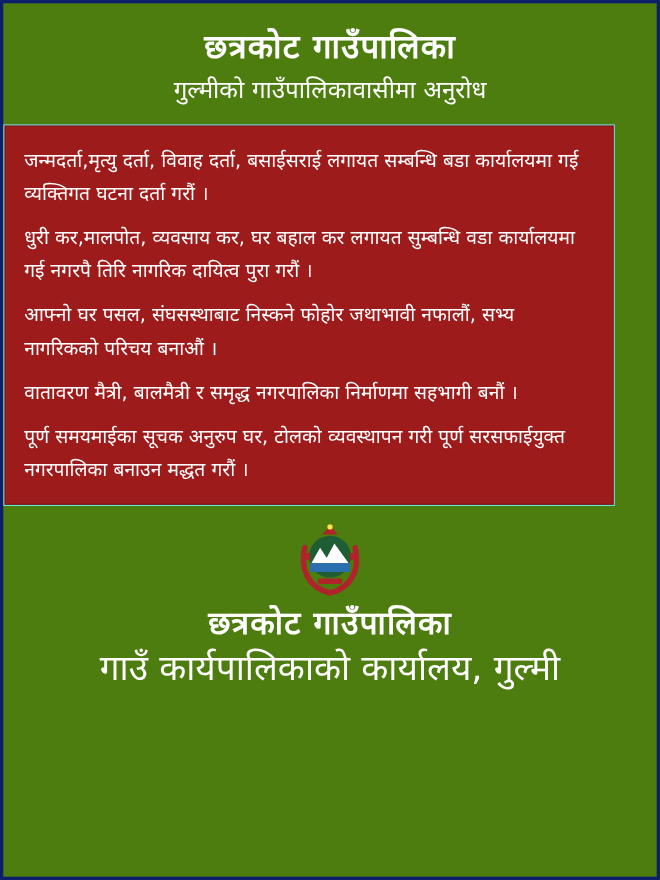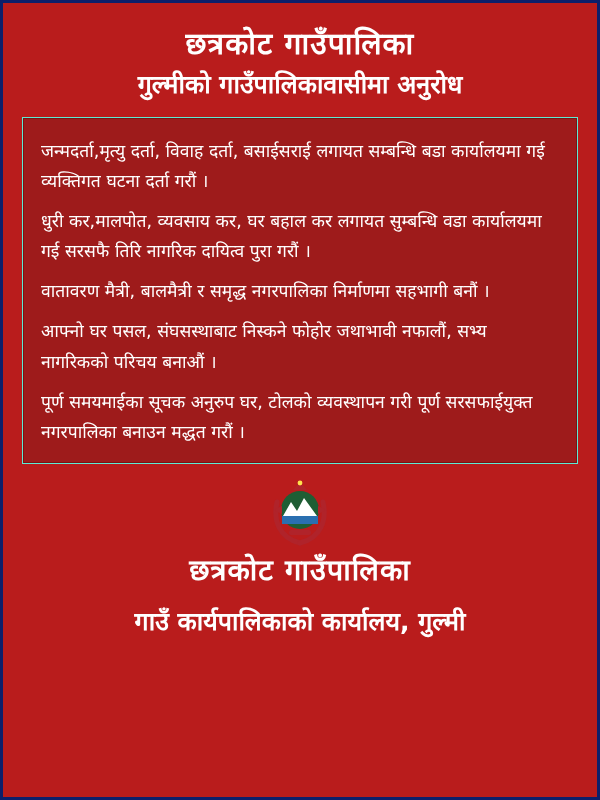--- a/index.html
+++ b/index.html
@@ -11,42 +11,41 @@
     height: 800px;
     background: #15309a;
     font-family: "DejaVu Sans", sans-serif;
     overflow: hidden;
   }
   .poster {
     position: relative;
     width: 600px;
     height: 800px;
     box-sizing: border-box;
-    background: #b91c1c;
+    background: #4d7c0f;
     border: 3px solid #0d1f6b;
     display: flex;
     flex-direction: column;
-    align-items: center;
   }
   .header {
     width: 100%;
     text-align: center;
     padding-top: 22px;
   }
   .header-title {
     color: #ffffff;
     font-size: 30px;
     font-weight: bold;
     letter-spacing: 1px;
     line-height: 1.25;
   }
   .header-subtitle {
     color: #ffffff;
-    font-size: 25px;
-    font-weight: bold;
+    font-size: 22px;
+    font-weight: normal;
     line-height: 1.3;
     margin-top: 6px;
   }
   .body-panel {
     margin-top: 16px;
     width: 556px;
     background: #9e1b1b;
     border: 1px solid #5eead4;
     box-sizing: border-box;
     padding: 18px 18px 16px 18px;
@@ -81,41 +80,41 @@
   }
   .footer-title {
     color: #ffffff;
     font-size: 29px;
     font-weight: bold;
     line-height: 1.3;
     letter-spacing: 1px;
   }
   .footer-subtitle {
     color: #ffffff;
-    font-size: 25px;
-    font-weight: bold;
+    font-size: 32px;
+    font-weight: normal;
     line-height: 1.3;
-    margin-top: 16px;
+    margin-top: 1px;
   }
 </style>
 </head>
 <body>
 
 <div class="poster">
 
   <div class="header">
     <div class="header-title">छत्रकोट गाउँपालिका</div>
     <div class="header-subtitle">गुल्मीको गाउँपालिकावासीमा अनुरोध</div>
   </div>
 
   <div class="body-panel">
     <p class="para">जन्मदर्ता,मृत्यु दर्ता, विवाह दर्ता, बसाईसराई लगायत सम्बन्धि बडा कार्यालयमा गई व्यक्तिगत घटना दर्ता गरौं ।</p>
-    <p class="para">धुरी कर,मालपोत, व्यवसाय कर, घर बहाल कर लगायत सुम्बन्धि वडा कार्यालयमा गई  सरसफै तिरि नागरिक दायित्व पुरा गरौं ।</p>
+    <p class="para">धुरी कर,मालपोत, व्यवसाय कर, घर बहाल कर लगायत सुम्बन्धि वडा कार्यालयमा गई  नगरपै तिरि नागरिक दायित्व पुरा गरौं ।</p>
+    <p class="para">आफ्नो घर पसल, संघसस्थाबाट निस्कने फोहोर जथाभावी नफालौं, सभ्य नागरिकको परिचय बनाऔं ।</p>
     <p class="para">वातावरण मैत्री, बालमैत्री र समृद्ध नगरपालिका निर्माणमा सहभागी बनौं ।</p>
-    <p class="para">आफ्नो घर पसल, संघसस्थाबाट निस्कने फोहोर जथाभावी नफालौं, सभ्य नागरिकको परिचय बनाऔं ।</p>
     <p class="para">पूर्ण समयमाईका सूचक अनुरुप घर, टोलको व्यवस्थापन गरी पूर्ण सरसफाईयुक्त नगरपालिका बनाउन मद्धत गरौं ।</p>
   </div>
 
   <div class="emblem-wrap">
     <span class="emblem">
       <svg viewBox="0 0 62 66" width="62" height="66" xmlns="http://www.w3.org/2000/svg">
 
         <path d="M31 63 C10 58 4 40 8 22" stroke="#b0232a" stroke-width="5" fill="none" stroke-linecap="round"></path>
         <path d="M31 63 C52 58 58 40 54 22" stroke="#b0232a" stroke-width="5" fill="none" stroke-linecap="round"></path>
 

